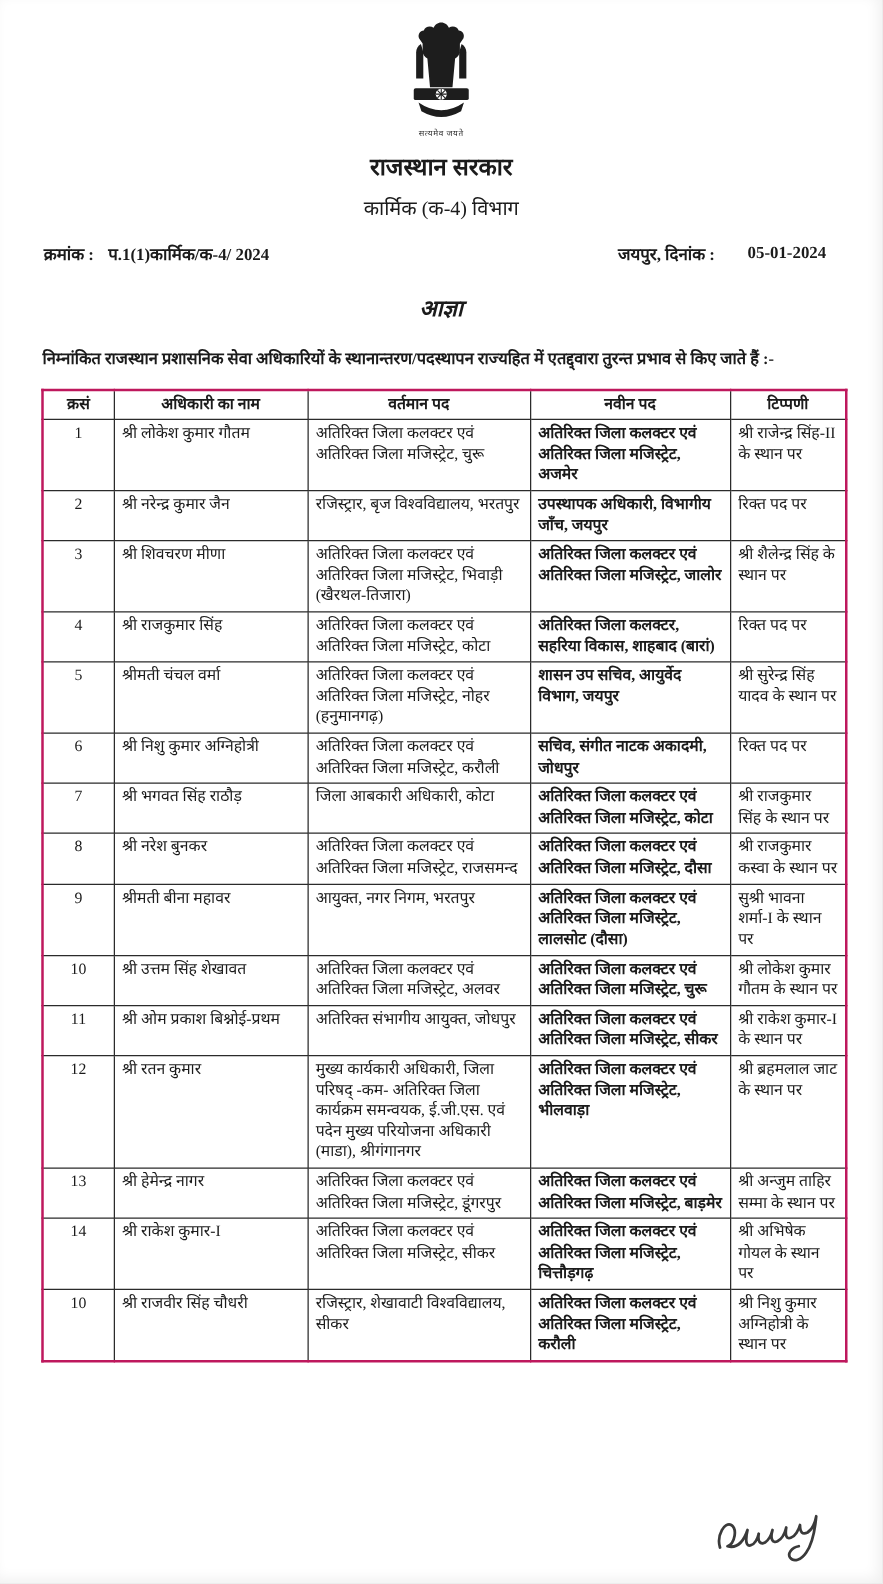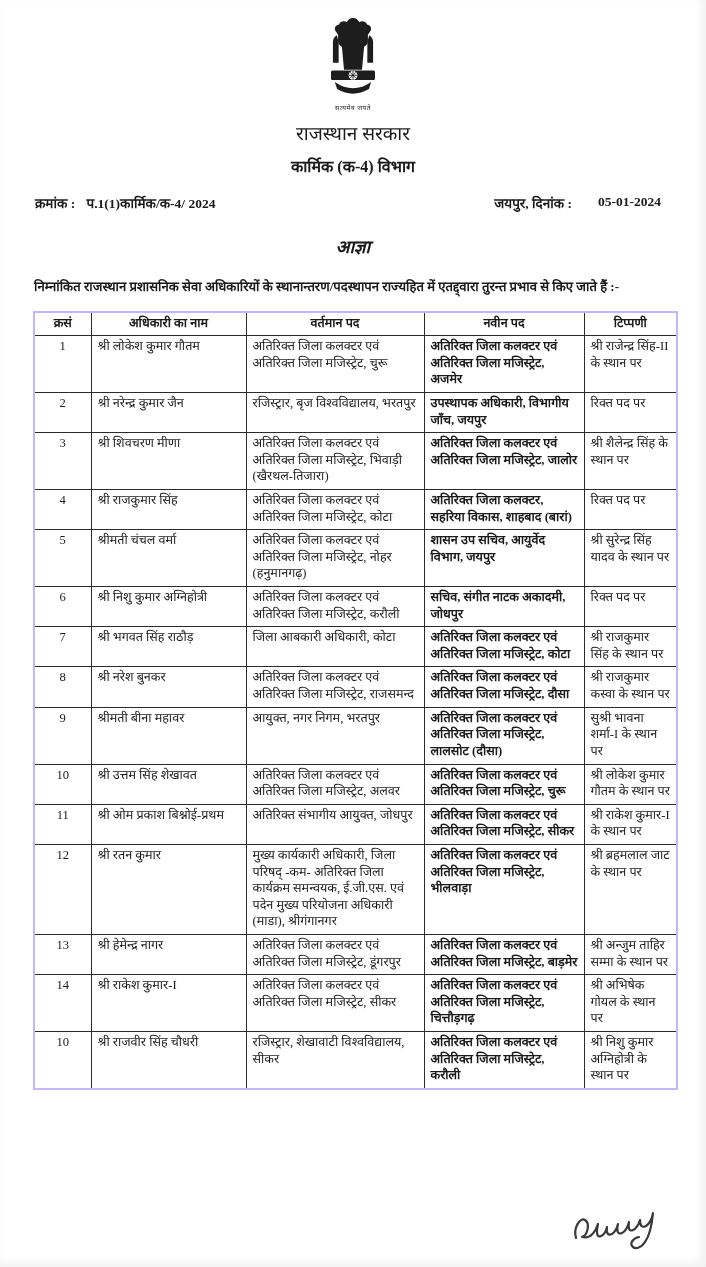--- a/index.html
+++ b/index.html
@@ -10,22 +10,22 @@
     background:#ffffff;
     color:#1b1b1b;
     font-family:"Liberation Serif","DejaVu Serif",serif;
     overflow:hidden;
     box-sizing:border-box;
     box-shadow:inset -4px -4px 10px rgba(0,0,0,0.06);
   }
   .doc-header{padding-top:16px;text-align:center;}
   .emblem-wrap{display:flex;flex-direction:column;align-items:center;line-height:1;}
   .emblem-caption{font-size:6.5px;margin-top:1px;color:#2a2a2a;letter-spacing:.5px;}
-  .govt-title{font-size:19px;font-weight:400;margin:8px 0 0 0;}
-  .dept-title{font-size:16px;font-weight:700;margin:9px 0 0 0;}
+  .govt-title{font-size:19px;font-weight:700;margin:8px 0 0 0;}
+  .dept-title{font-size:16px;font-weight:400;margin:9px 0 0 0;}
   .ref-row{
     display:flex;justify-content:space-between;align-items:baseline;
     margin:17px 35px 0 35px;font-size:13.5px;font-weight:700;gap:40px;
   }
   .ref-left .ref-number{margin-left:8px;}
   .ref-right{display:flex;gap:26px;padding-right:10px;text-align:right;}
   .order-title{text-align:center;font-size:18px;font-weight:700;margin-top:22px;font-style:italic;}
   .intro{
     margin:20px 34px 16px 34px;font-size:13.1px;font-weight:700;line-height:1.3;
   }
@@ -36,21 +36,21 @@
     table-layout:fixed;
     font-size:12.6px;
   }
   table.transfer-table th,table.transfer-table td{
     border:1px solid #2b2b2b;
     padding:2px 6px 4px 6px;
     vertical-align:top;
     line-height:1.32;
     word-wrap:break-word;
   }
-  table.transfer-table{border:2px solid #c4b5fd;font-family:Liberation Serif, serif;}
+  table.transfer-table{border:2px solid #be185d;font-family:Liberation Serif, serif;}
   th{font-weight:700;text-align:center;padding-top:3px;}
   td.col-sno{text-align:center;}
   td.col-new{font-weight:700;}
   .signature{
     position:absolute;right:40px;top:1200px;
   }
   .col-w-sno{width:57px;}
   .col-w-name{width:155px;}
   .col-w-current{width:178px;}
   .col-w-new{width:160px;}

